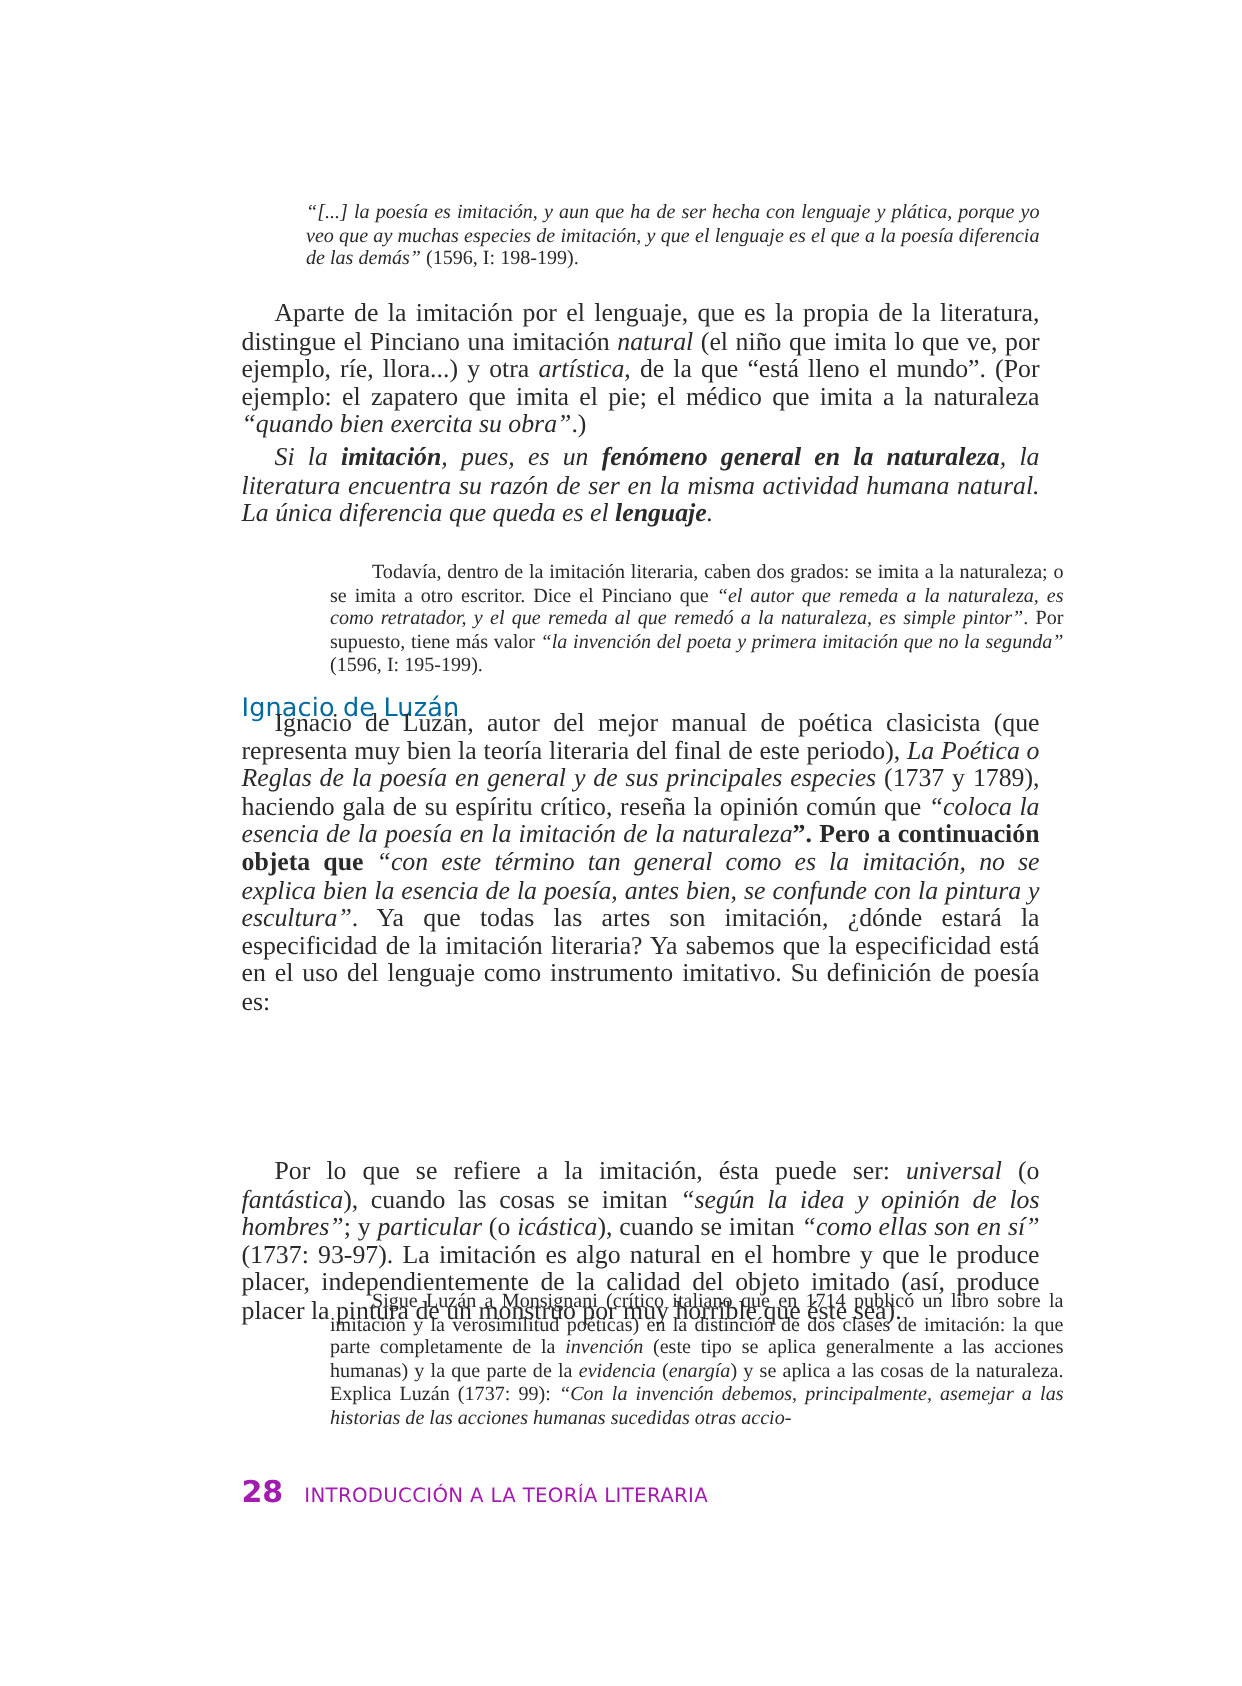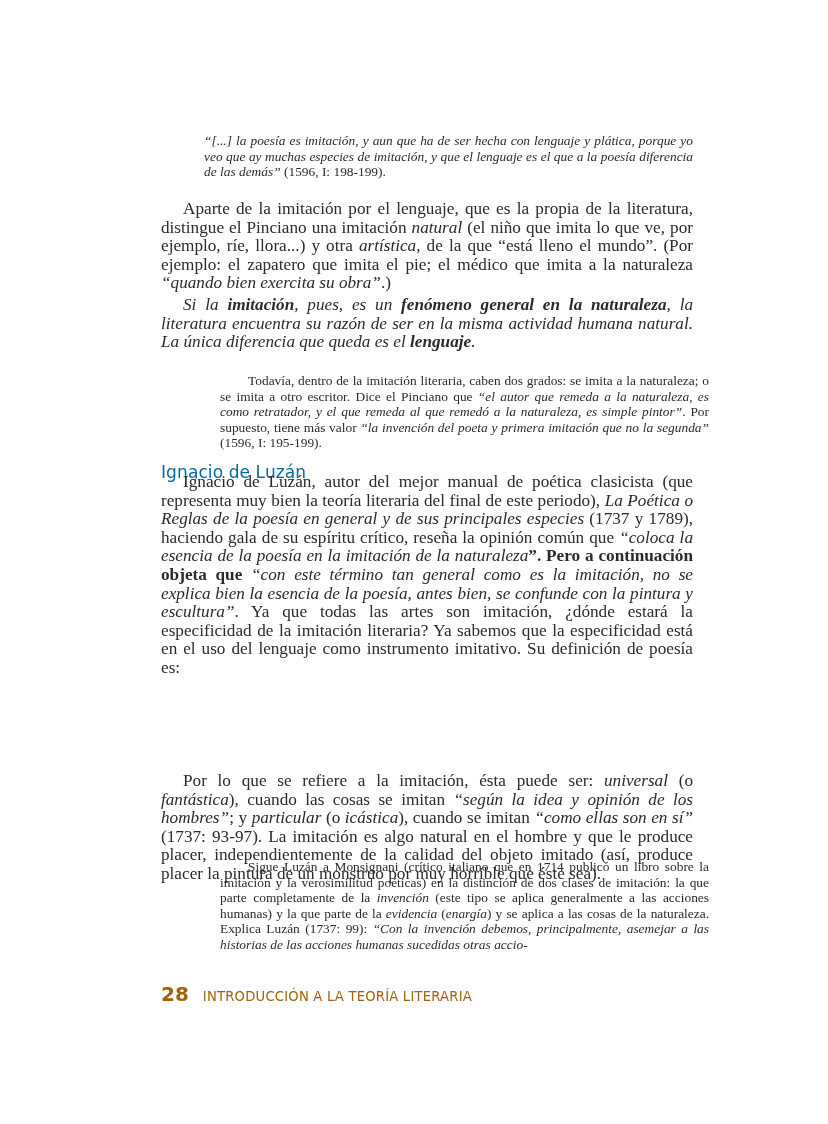--- a/index.html
+++ b/index.html
@@ -69,21 +69,21 @@
       margin: 0;
     }
     .footer {
       position: absolute;
       left: 161px;
       top: 982px;
       display: flex;
       align-items: baseline;
       gap: 14px;
       font-family: "DejaVu Sans", "Liberation Sans", sans-serif;
-      color: #a16207;
+      color: #a21caf;
     }
     .page-num {
       font-size: 20px;
       font-weight: bold;
     }
     .running-title {
       font-size: 13.2px;
       letter-spacing: 0.2px;
       text-transform: uppercase;
       text-align: right;

